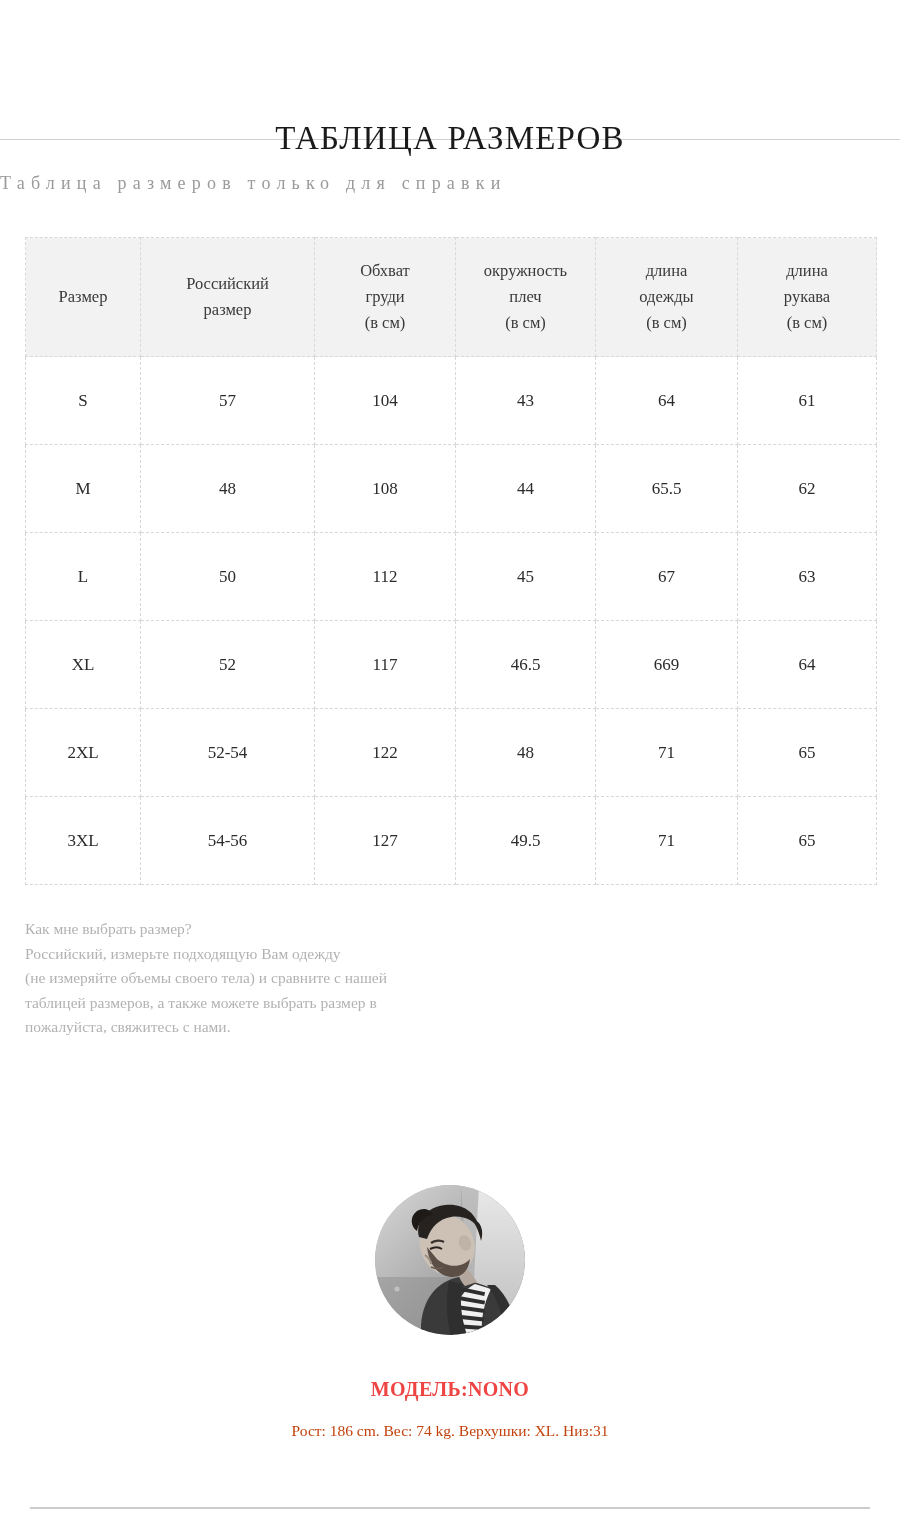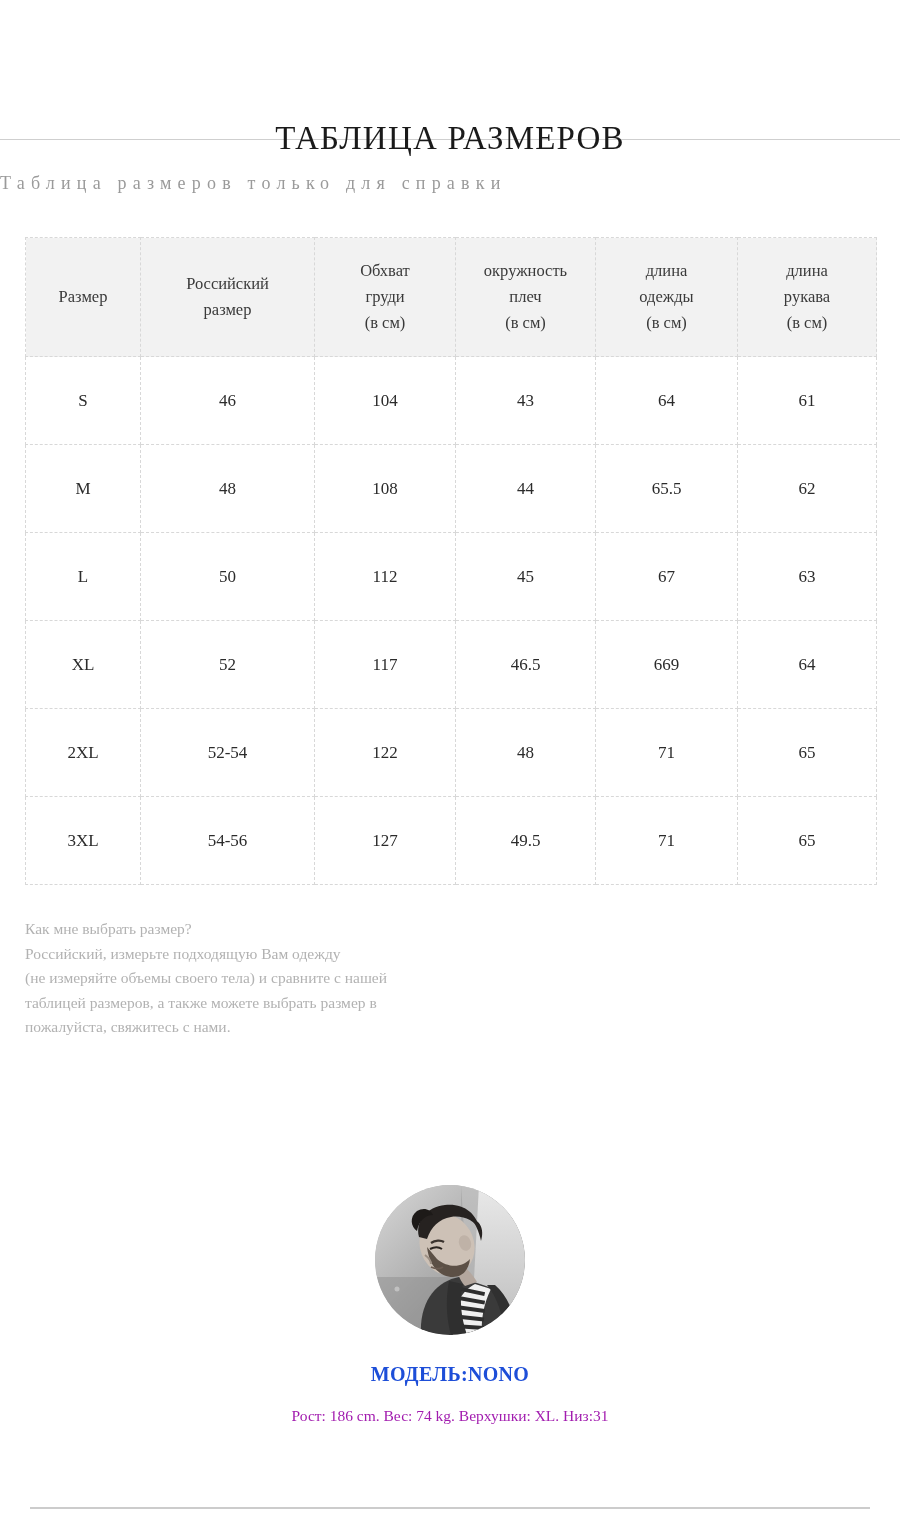--- a/index.html
+++ b/index.html
@@ -117,31 +117,31 @@
     width: 150px;
     height: 150px;
     margin: 0 auto;
     border-radius: 50%;
     overflow: hidden;
     position: relative;
     background: #b9b9b9;
   }
   .model-avatar svg { display: block; }
   .model-name {
-    margin-top: 26px;
+    margin-top: 41px;
     font-size: 20px;
     font-weight: 700;
     letter-spacing: 0.3px;
-    color: #1d4ed8;
+    color: #ef4444;
     line-height: 26px;
   }
   .model-stats {
     margin-top: 18px;
     font-size: 15.5px;
-    color: #a21caf;
+    color: #c2410c;
     line-height: 22px;
   }
 
   
   .footer-rule {
     position: absolute;
     left: 30px;
     right: 30px;
     top: 1507px;
     height: 2px;
@@ -194,21 +194,21 @@
         <th>
           <span>длина</span><br>
           <span>рукава</span><br>
           <span>(в см)</span>
         </th>
       </tr>
     </thead>
     <tbody>
       <tr>
         <td>S</td>
-        <td>46</td>
+        <td>57</td>
         <td>104</td>
         <td>43</td>
         <td>64</td>
         <td>61</td>
       </tr>
       <tr>
         <td>M</td>
         <td>48</td>
         <td>108</td>
         <td>44</td>

